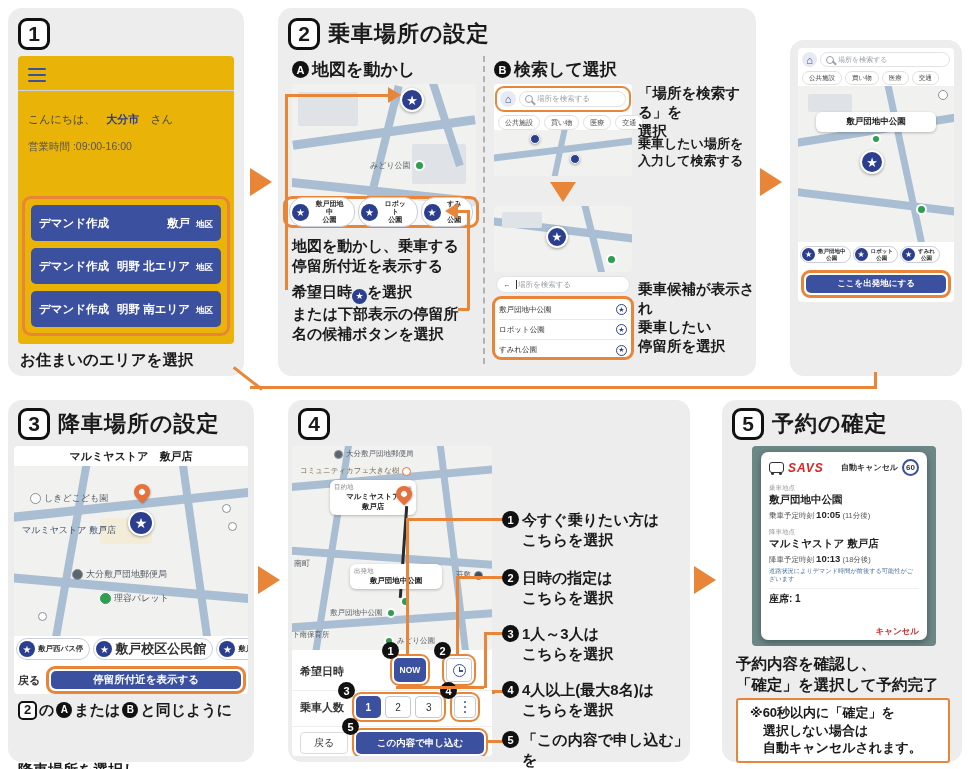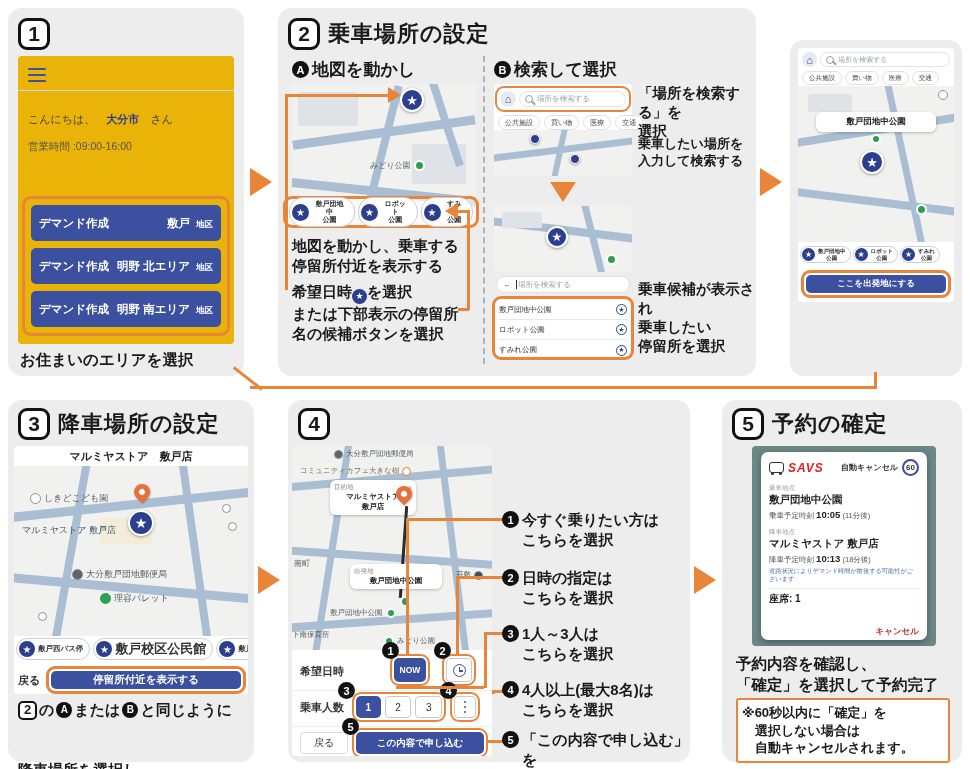--- a/index.html
+++ b/index.html
@@ -612,20 +612,20 @@
           <span style="font-size:9.5px;font-weight:800;color:#222;">10:13</span>
           <span>(18分後)</span>
         </div>
         <div style="margin-top:2px;font-size:6.2px;color:#4a6fa5;line-height:1.35;">道路状況によりデマンド時間が前後する可能性がございます</div>
         <div style="margin-top:4px;border-top:1px solid #eee;padding-top:3px;font-size:10px;font-weight:800;color:#222;">座席: 1</div>
         <div style="margin-top:20px;text-align:right;font-size:8.5px;color:#c33;font-weight:700;">キャンセル</div>
       </div>
     </div>
     <div class="caption ml" style="position:absolute;left:14px;top:254px;font-size:15.5px;">予約内容を確認し、
 「確定」を選択して予約完了</div>
-    <div style="position:absolute;left:14px;top:298px;width:214px;border:2.5px solid #e98538;background:#fff;border-radius:3px;padding:4px 4px;">
+    <div style="position:absolute;left:14px;top:298px;width:214px;border:2.5px solid #e98538;background:#fff;border-radius:3px;padding:4px 12px;">
       <div class="ml" style="font-size:13px;font-weight:700;line-height:1.35;">※60秒以内に「確定」を
 　選択しない場合は
 　自動キャンセルされます。</div>
     </div>
   </section>
 
 </div>
 
 </body></html>

